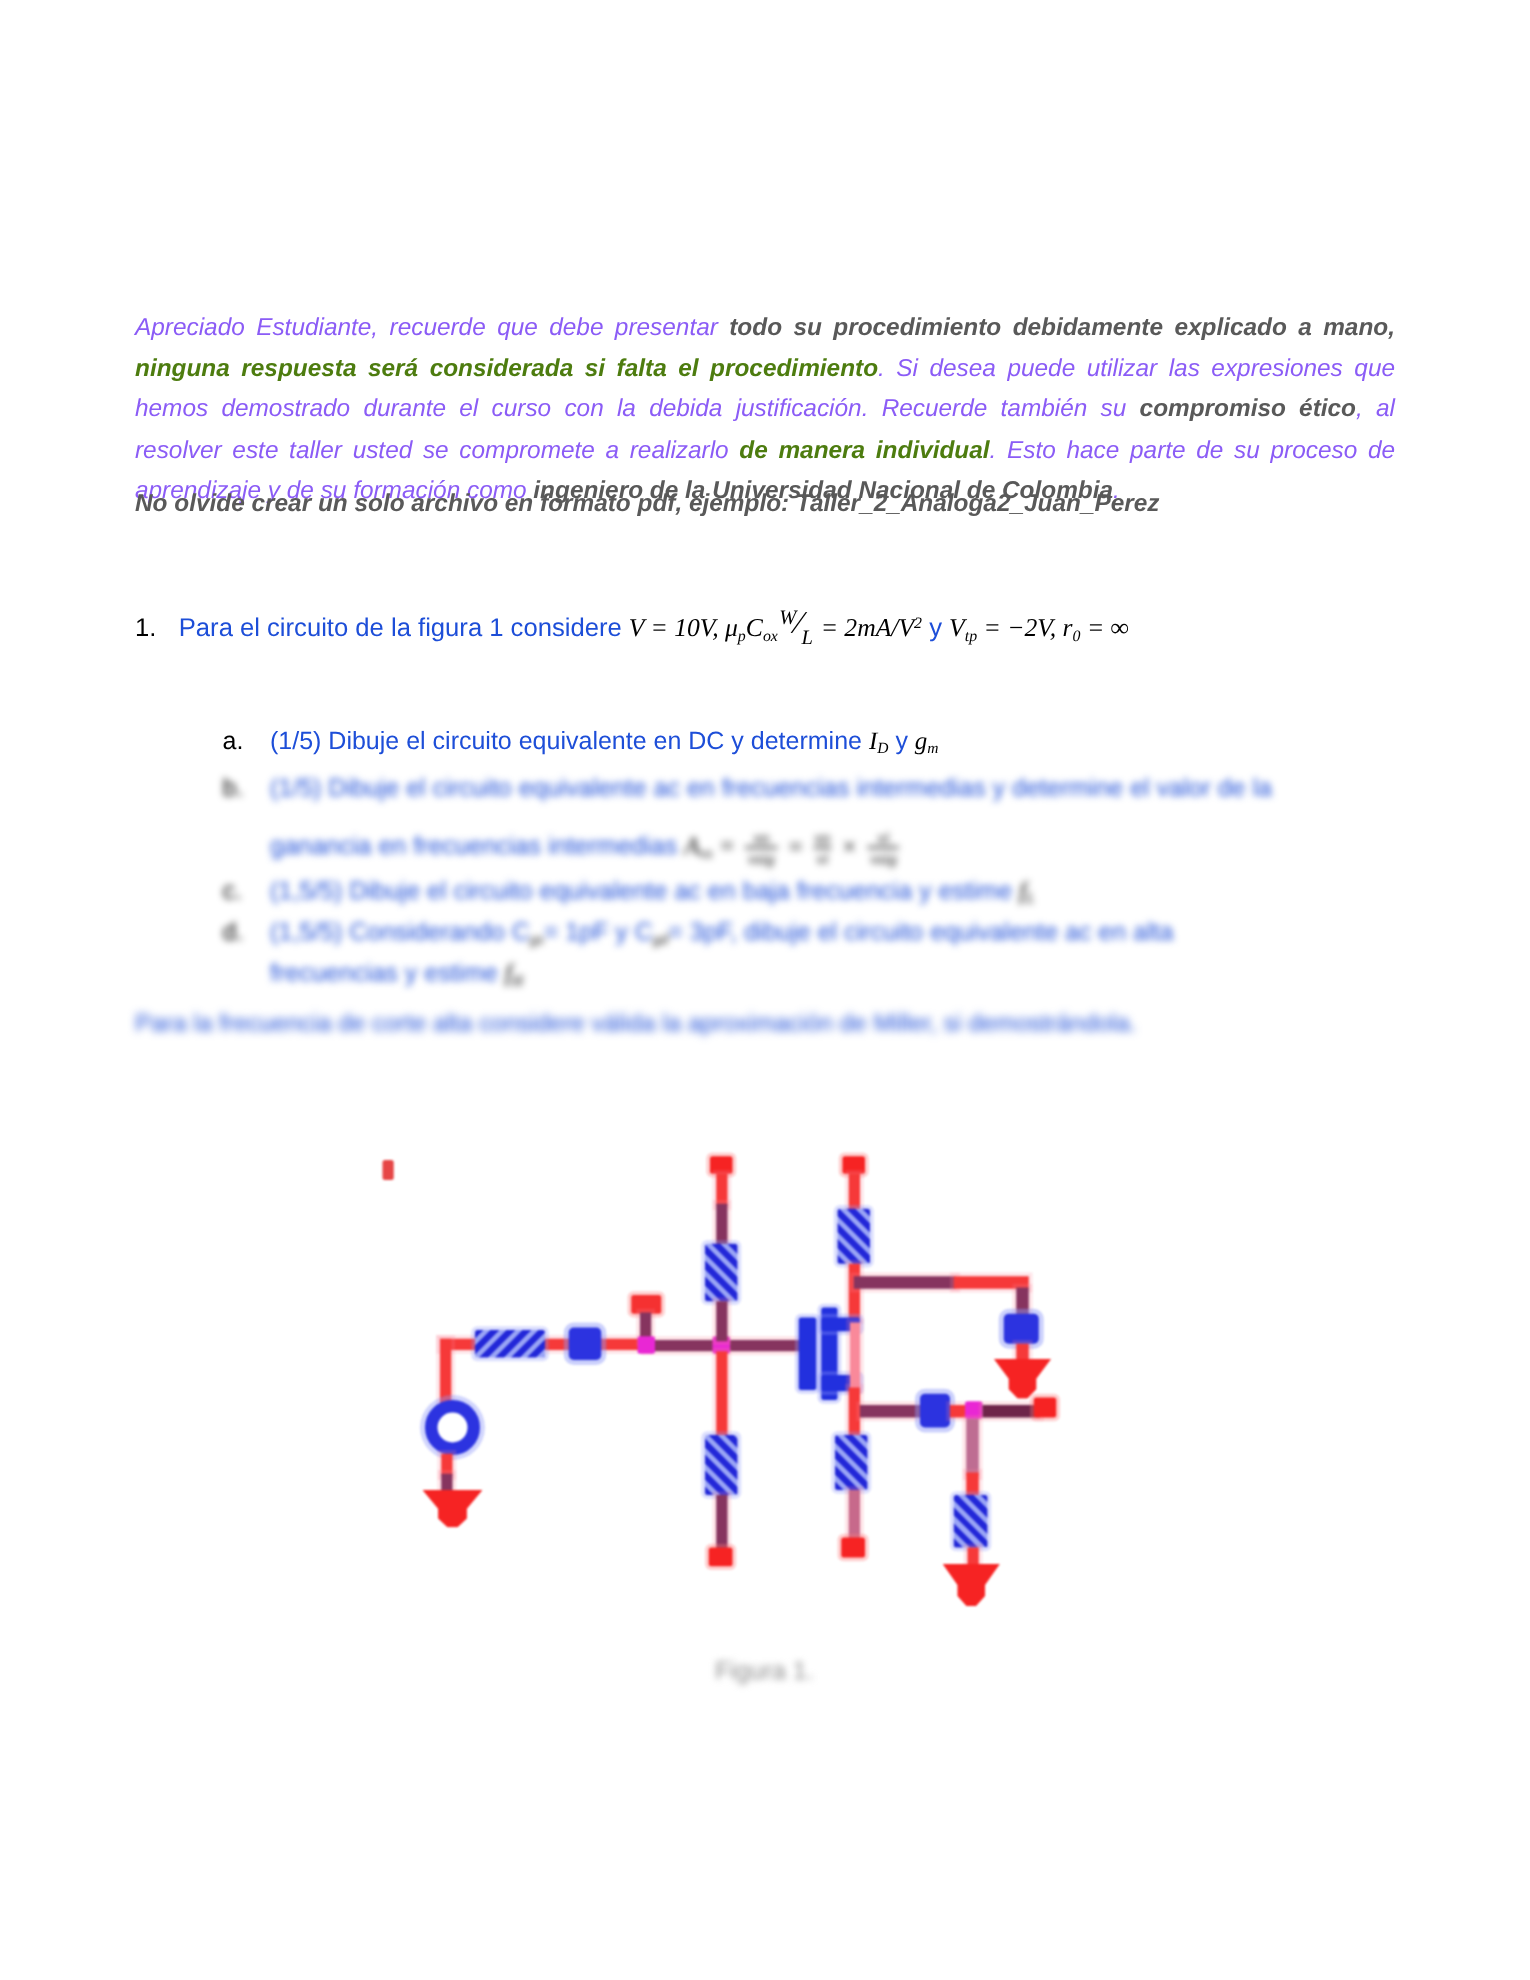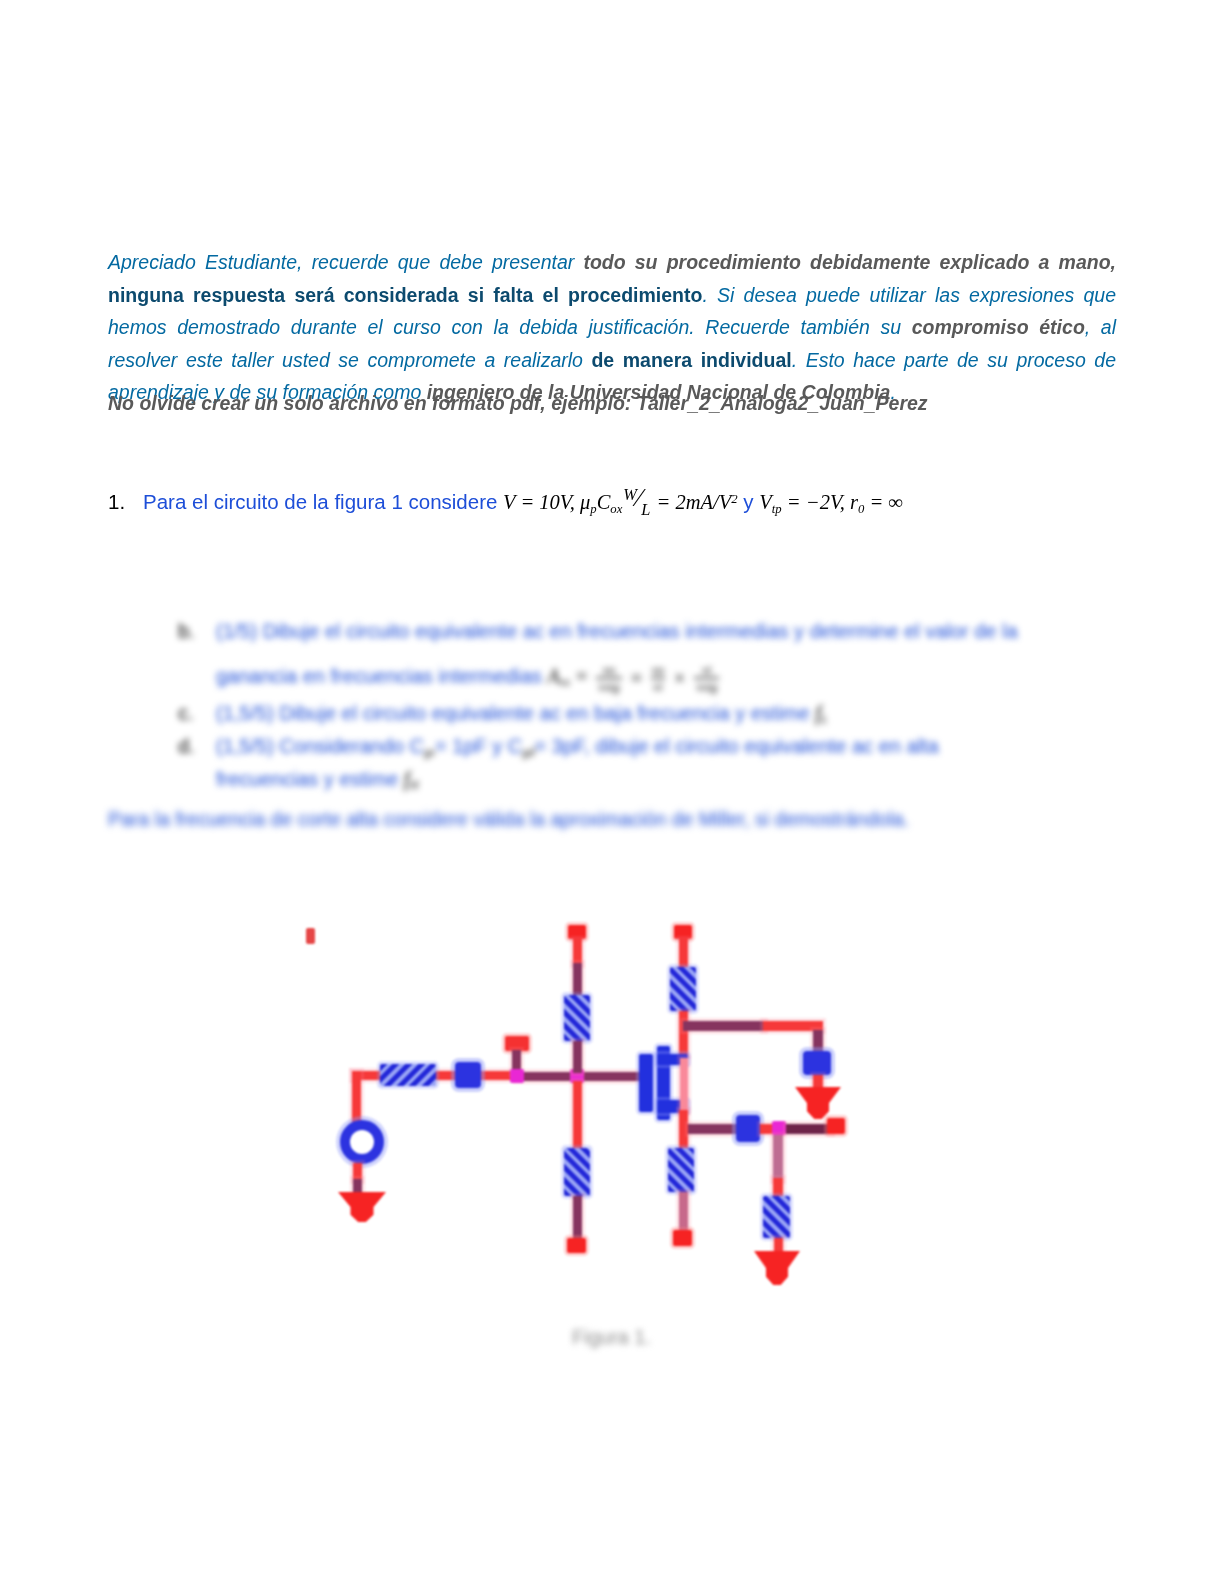--- a/index.html
+++ b/index.html
@@ -8,23 +8,23 @@
   .abs{position:absolute;}
 
   
   .header-row{left:108px;top:146px;width:1008px;display:flex;justify-content:space-between;}
   .header-left{font-weight:bold;font-size:20px;line-height:30px;color:#1f3864;letter-spacing:.2px;}
   .header-date{font-weight:bold;font-size:20px;line-height:30px;color:#1f3864;white-space:nowrap;}
 
   
   .intro{left:108px;top:246px;width:1008px;font-size:19.5px;line-height:32.5px;text-align:justify;}
   .seg{white-space:pre-wrap;}
-  .seg.i{font-style:italic;color:#0369a1;}
+  .seg.i{font-style:italic;color:#8b5cf6;}
   .seg.ib{font-style:italic;font-weight:bold;color:#595959;}
-  .seg.rb{font-weight:bold;color:#0c4a6e;}
+  .seg.rb{font-style:italic;font-weight:bold;color:#4d7c0f;}
   .seg.p{color:#1d4ed8;}
   .seg.m{font-family:"Liberation Serif",serif;font-style:italic;}
   .seg.ms{font-family:"Liberation Serif",serif;font-style:italic;font-size:.62em;vertical-align:-.28em;}
   .seg.mp{font-family:"Liberation Serif",serif;font-style:italic;font-size:.62em;vertical-align:.5em;}
 
   .note{left:108px;top:392px;width:1008px;font-size:19.5px;}
 
   
   .problem{left:108px;top:483px;width:1050px;font-size:20.5px;}
   .pnum{display:inline-block;width:35px;}
@@ -71,20 +71,23 @@
   </div>
 
   <div class="abs intro"><span class="seg i">Apreciado Estudiante, recuerde que debe presentar </span><span class="seg ib">todo su procedimiento debidamente explicado a mano, </span><span class="seg rb">ninguna respuesta será considerada si falta el procedimiento</span><span class="seg i">. Si desea puede utilizar las expresiones que hemos demostrado durante el curso con la debida justificación. Recuerde también su </span><span class="seg ib">compromiso ético</span><span class="seg i">, al resolver este taller usted se compromete a realizarlo </span><span class="seg rb">de manera individual</span><span class="seg i">. Esto hace parte de su proceso de aprendizaje y de su formación como </span><span class="seg ib">ingeniero de la Universidad Nacional de Colombia</span><span class="seg i">.</span></div>
 
   <div class="abs note"><span class="seg ib">No olvide crear un solo archivo en formato pdf, ejemplo: Taller_2_Analoga2_Juan_Perez</span></div>
 
   <div class="abs problem">
     <span class="pnum">1.</span><span><span class="seg p">Para el circuito de la figura 1 considere </span><span class="seg m">V</span><span class="seg m"> = 10</span><span class="seg m">V</span><span class="seg m">, </span><span class="seg m">μ</span><span class="seg ms">p</span><span class="seg m">C</span><span class="seg ms">ox</span></span><span class="frac"><span class="fn">W</span><span class="fsl">⁄</span><span class="fd">L</span></span><span><span class="seg m"> = 2</span><span class="seg m">mA/V</span><span class="seg mp">2</span><span class="seg p"> y </span><span class="seg m">V</span><span class="seg ms">tp</span><span class="seg m"> = −2</span><span class="seg m">V</span><span class="seg m">, </span><span class="seg m">r</span><span class="seg ms">0</span><span class="seg m"> = ∞</span></span>
   </div>
 
+  <div class="abs li" style="top:582px">
+    <span class="mk">a.</span><span><span class="seg p">(1/5) Dibuje el circuito equivalente en DC y determine </span><span class="seg m">I</span><span class="seg ms">D</span><span class="seg p"> y </span><span class="seg m">g</span><span class="seg ms">m</span></span>
+  </div>
 
   <div class="abs li blur3" style="top:620px">
     <span class="mk">b.</span><span><span class="seg p">(1/5) Dibuje el circuito equivalente ac en frecuencias intermedias y determine el valor de la</span></span>
   </div>
 
   <div class="abs li blur3" style="top:652px;height:52px;display:flex;align-items:center;">
     <span class="mk"></span>
       <span><span class="seg p">ganancia en frecuencias intermedias </span><span class="seg m">A</span><span class="seg ms">vs</span><span class="seg m"> = </span></span>
       <span class="vfrac">
         <span class="vn">vo</span>

